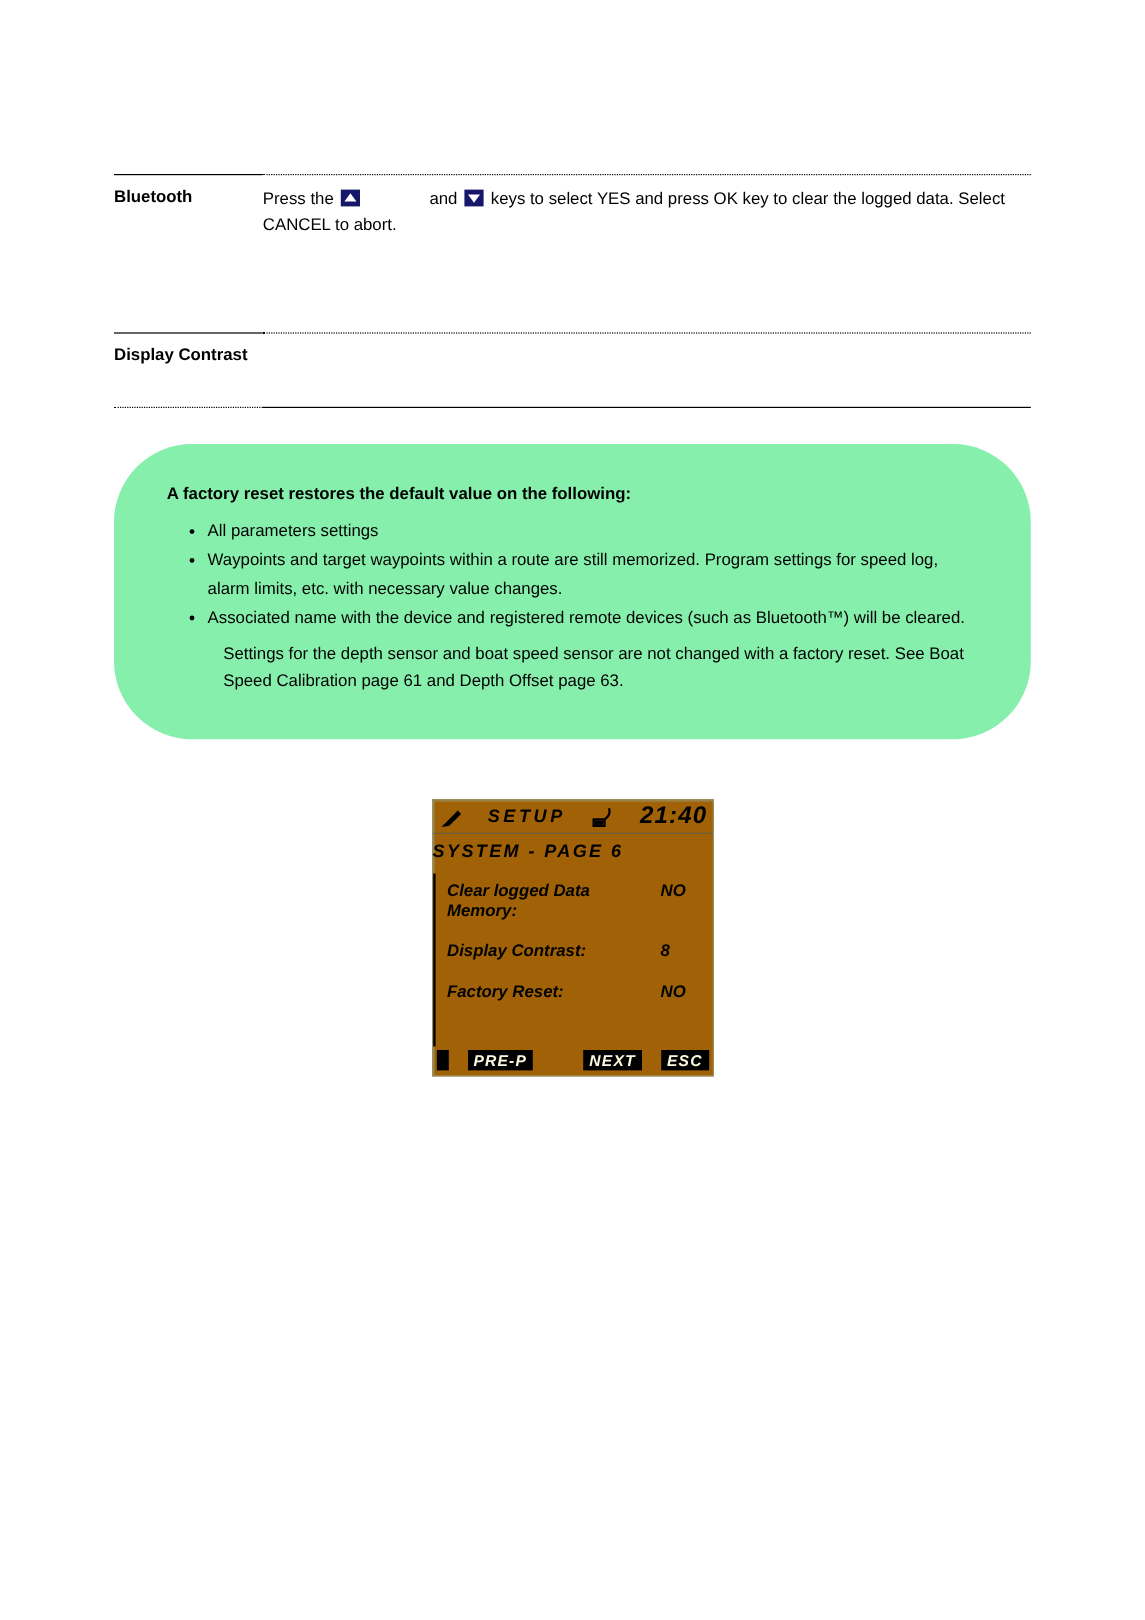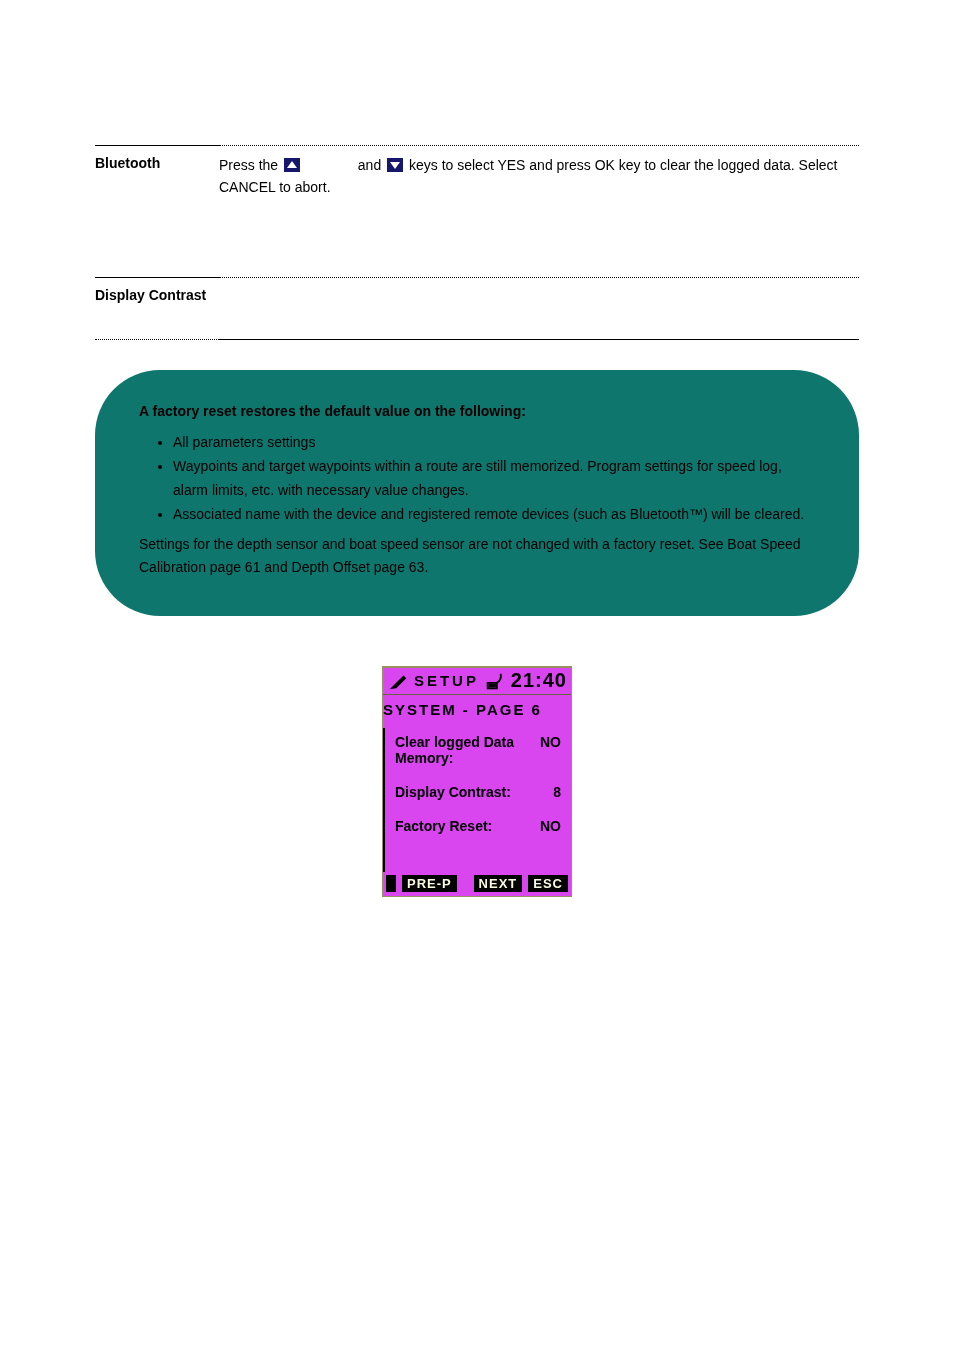--- a/index.html
+++ b/index.html
@@ -23,56 +23,57 @@
   .arrow-icon.up::after, .arrow-icon.down::after {
     content:""; position:absolute; left:3px; width:0; height:0;
     border-left:5px solid transparent; border-right:5px solid transparent;
   }
   .arrow-icon.up::after   { top:3px;  border-bottom:7px solid #fff; }
   .arrow-icon.down::after { top:4px;  border-top:7px solid #fff; }
   .arrow-gap { display:inline-block; width:48px; }
 
   .note-box {
     margin-top: 22px;
-    background: #0f766e;
+    background: #86efac;
     border-radius: 65px;
     padding: 30px 44px 36px 44px;
     font-size: 14px;
     line-height: 1.7;
   }
   .note-box b { font-weight: bold; }
   .note-box ul { list-style: disc; margin: 8px 0 0 34px; }
-  .note-box p { margin-top: 6px; }
+  .note-box p { margin-top: 6px; margin-left: 47px; }
 
   
   .lcd-wrap { display:flex; justify-content:center; margin-top: 50px; }
   .lcd {
-    width: 190px; background: #d946ef; border: 1px solid #9a8f60;
+    width: 235px; background: #a16207; border: 1px solid #9a8f60;
     box-shadow: 1px 1px 0 #9a8f60 inset;
     font-family: "Arial Narrow", Arial, sans-serif;
     color:#000;
+    font-style:italic;
   }
   .lcd-head {
     display:flex; align-items:center; justify-content:space-between;
     padding: 2px 4px; border-bottom:1px solid #6b623f;
     font-family: "Arial Black", Arial, sans-serif; font-weight:900;
     letter-spacing:1px;
   }
   .lcd-head .title { font-size:15px; letter-spacing:3px; }
   .lcd-head .time  { font-size:20px; letter-spacing:1px; }
   .lcd-icon { width:22px; height:22px; display:flex; align-items:center; justify-content:center; }
   .lcd-sub {
     text-align:left; padding: 6px 0 10px 0; font-size:15px; letter-spacing:2px;
     font-family: "Arial Black", Arial, sans-serif; font-weight:900;
   }
   .lcd-body { padding: 6px 10px 20px 10px; border-left:2px solid #000; margin-left:0; }
   .lcd-body .line { display:flex; justify-content:flex-start; gap:18px; font-weight:900;
     font-family:"Arial Narrow", Arial, sans-serif; font-size:14px; margin-bottom:18px; }
   .lcd-body .line .lab { width:160px; }
-  .lcd-foot { display:flex; gap:6px; padding:3px 3px 4px 3px; }
+  .lcd-foot { display:flex; gap:16px; padding:3px 3px 4px 3px; }
   .lcd-btn {
     background:#000; color:#fbf8e0; font-family:"Arial Black",Arial,sans-serif;
     font-weight:900; font-size:13px; letter-spacing:1px; padding:1px 5px;
   }
   .lcd-btn.blank { background:#000; width:10px; padding:1px 0; }
   .lcd-foot .spacer { flex:1; }
 
   svg { display:block; }
 </style>
 </head>

